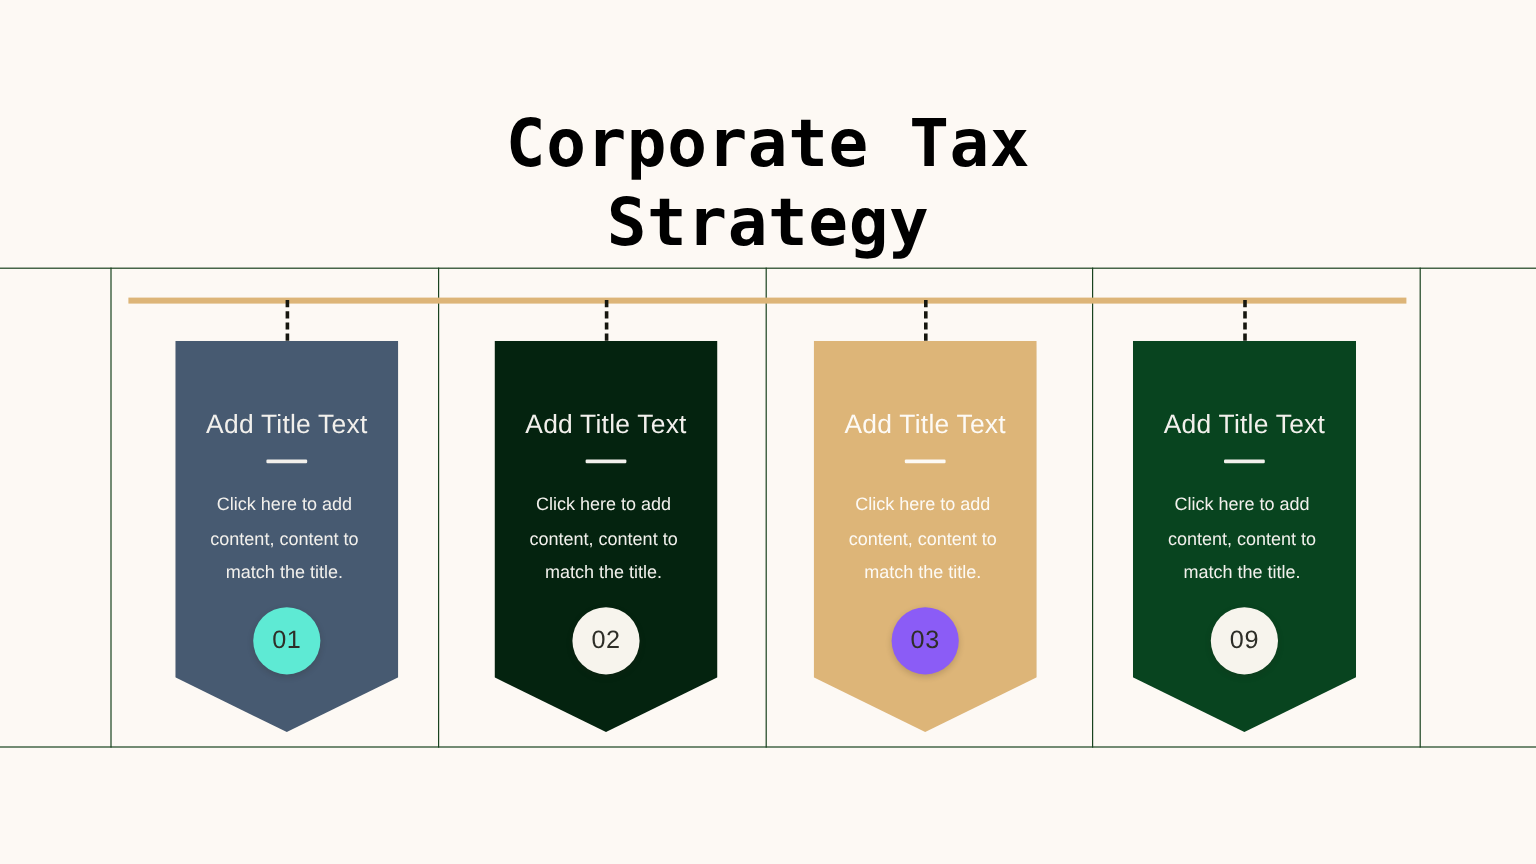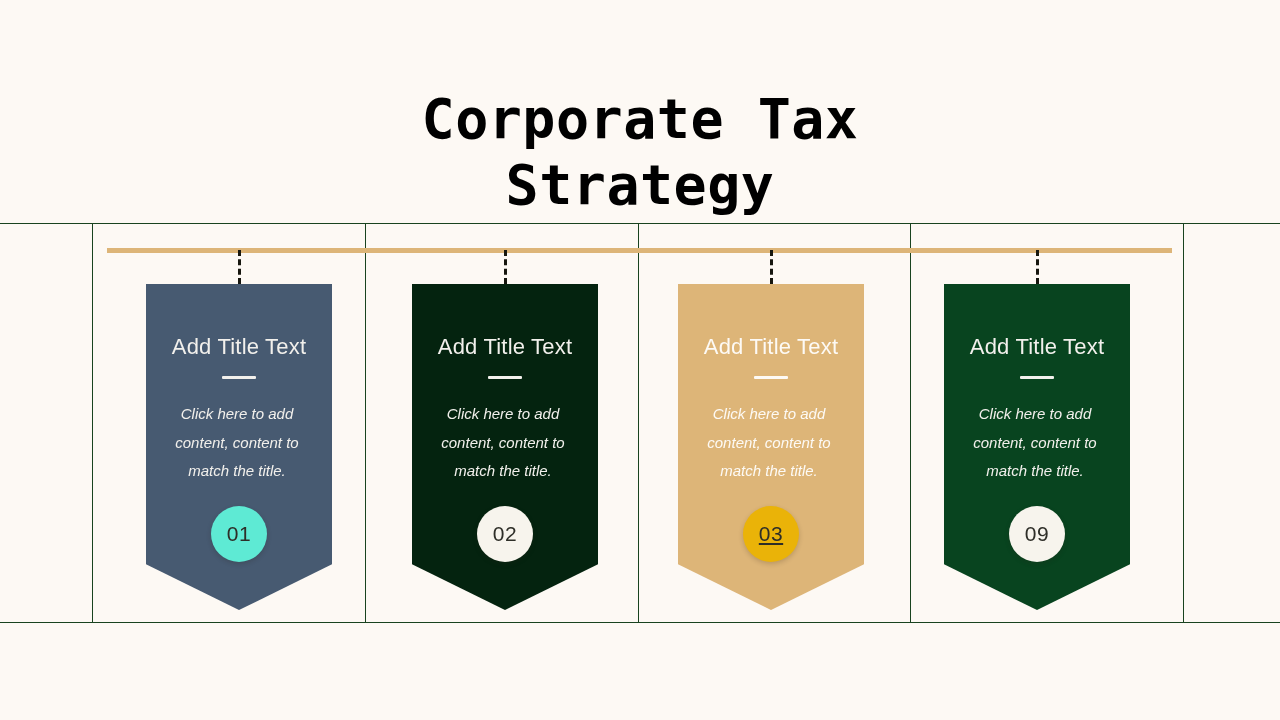--- a/index.html
+++ b/index.html
@@ -107,42 +107,41 @@
   .banner-inner {
     position: absolute;
     left: 0;
     top: 0;
     width: 100%;
     height: 100%;
     text-align: center;
   }
 
   .card-title {
-    margin: 0;
+    margin: 7px;
     padding-top: 50px;
     font-size: 22px;
     line-height: 26px;
     font-weight: 400;
     letter-spacing: 0.2px;
   }
 
   .card-divider {
     width: 34px;
     height: 3px;
     margin: 16px auto 0 auto;
     border-radius: 1px;
   }
 
   .card-body {
     margin: 0;
     padding: 21px 26px 0 22px;
     font-size: 15px;
     line-height: 28.5px;
     font-weight: 400;
-    font-style: italic;
   }
 
   .card-number {
     position: absolute;
     left: 50%;
     top: 256px;
     width: 56px;
     height: 56px;
     margin-left: -28px;
     border-radius: 50%;
@@ -207,21 +206,21 @@
 
     <div class="card-slot" style="left:678px">
       <div class="connector" style="border-left-color: rgb(23, 23, 15);"></div>
       <div class="banner theme-light-text" style="background: rgb(221, 181, 120);">
         <div class="banner-inner">
           <div class="card-title" style="color: rgb(253, 250, 245);">Add Title Text</div>
           <div class="card-divider" style="background: rgb(253, 250, 245);"></div>
           <div class="card-body" style="color: rgb(253, 250, 245);">Click here to add content, content to match the title.</div>
         </div>
       </div>
-      <div class="card-number" style="background: #eab308; color: rgb(46, 46, 40); text-decoration: underline;">03</div>
+      <div class="card-number" style="background: #8b5cf6; color: rgb(46, 46, 40);">03</div>
     </div>
 
     <div class="card-slot" style="left:944px">
       <div class="connector" style="border-left-color: rgb(23, 23, 15);"></div>
       <div class="banner theme-light-text" style="background: rgb(8, 68, 31);">
         <div class="banner-inner">
           <div class="card-title" style="color: rgb(242, 240, 236);">Add Title Text</div>
           <div class="card-divider" style="background: rgb(242, 240, 236);"></div>
           <div class="card-body" style="color: rgb(242, 240, 236);">Click here to add content, content to match the title.</div>
         </div>

